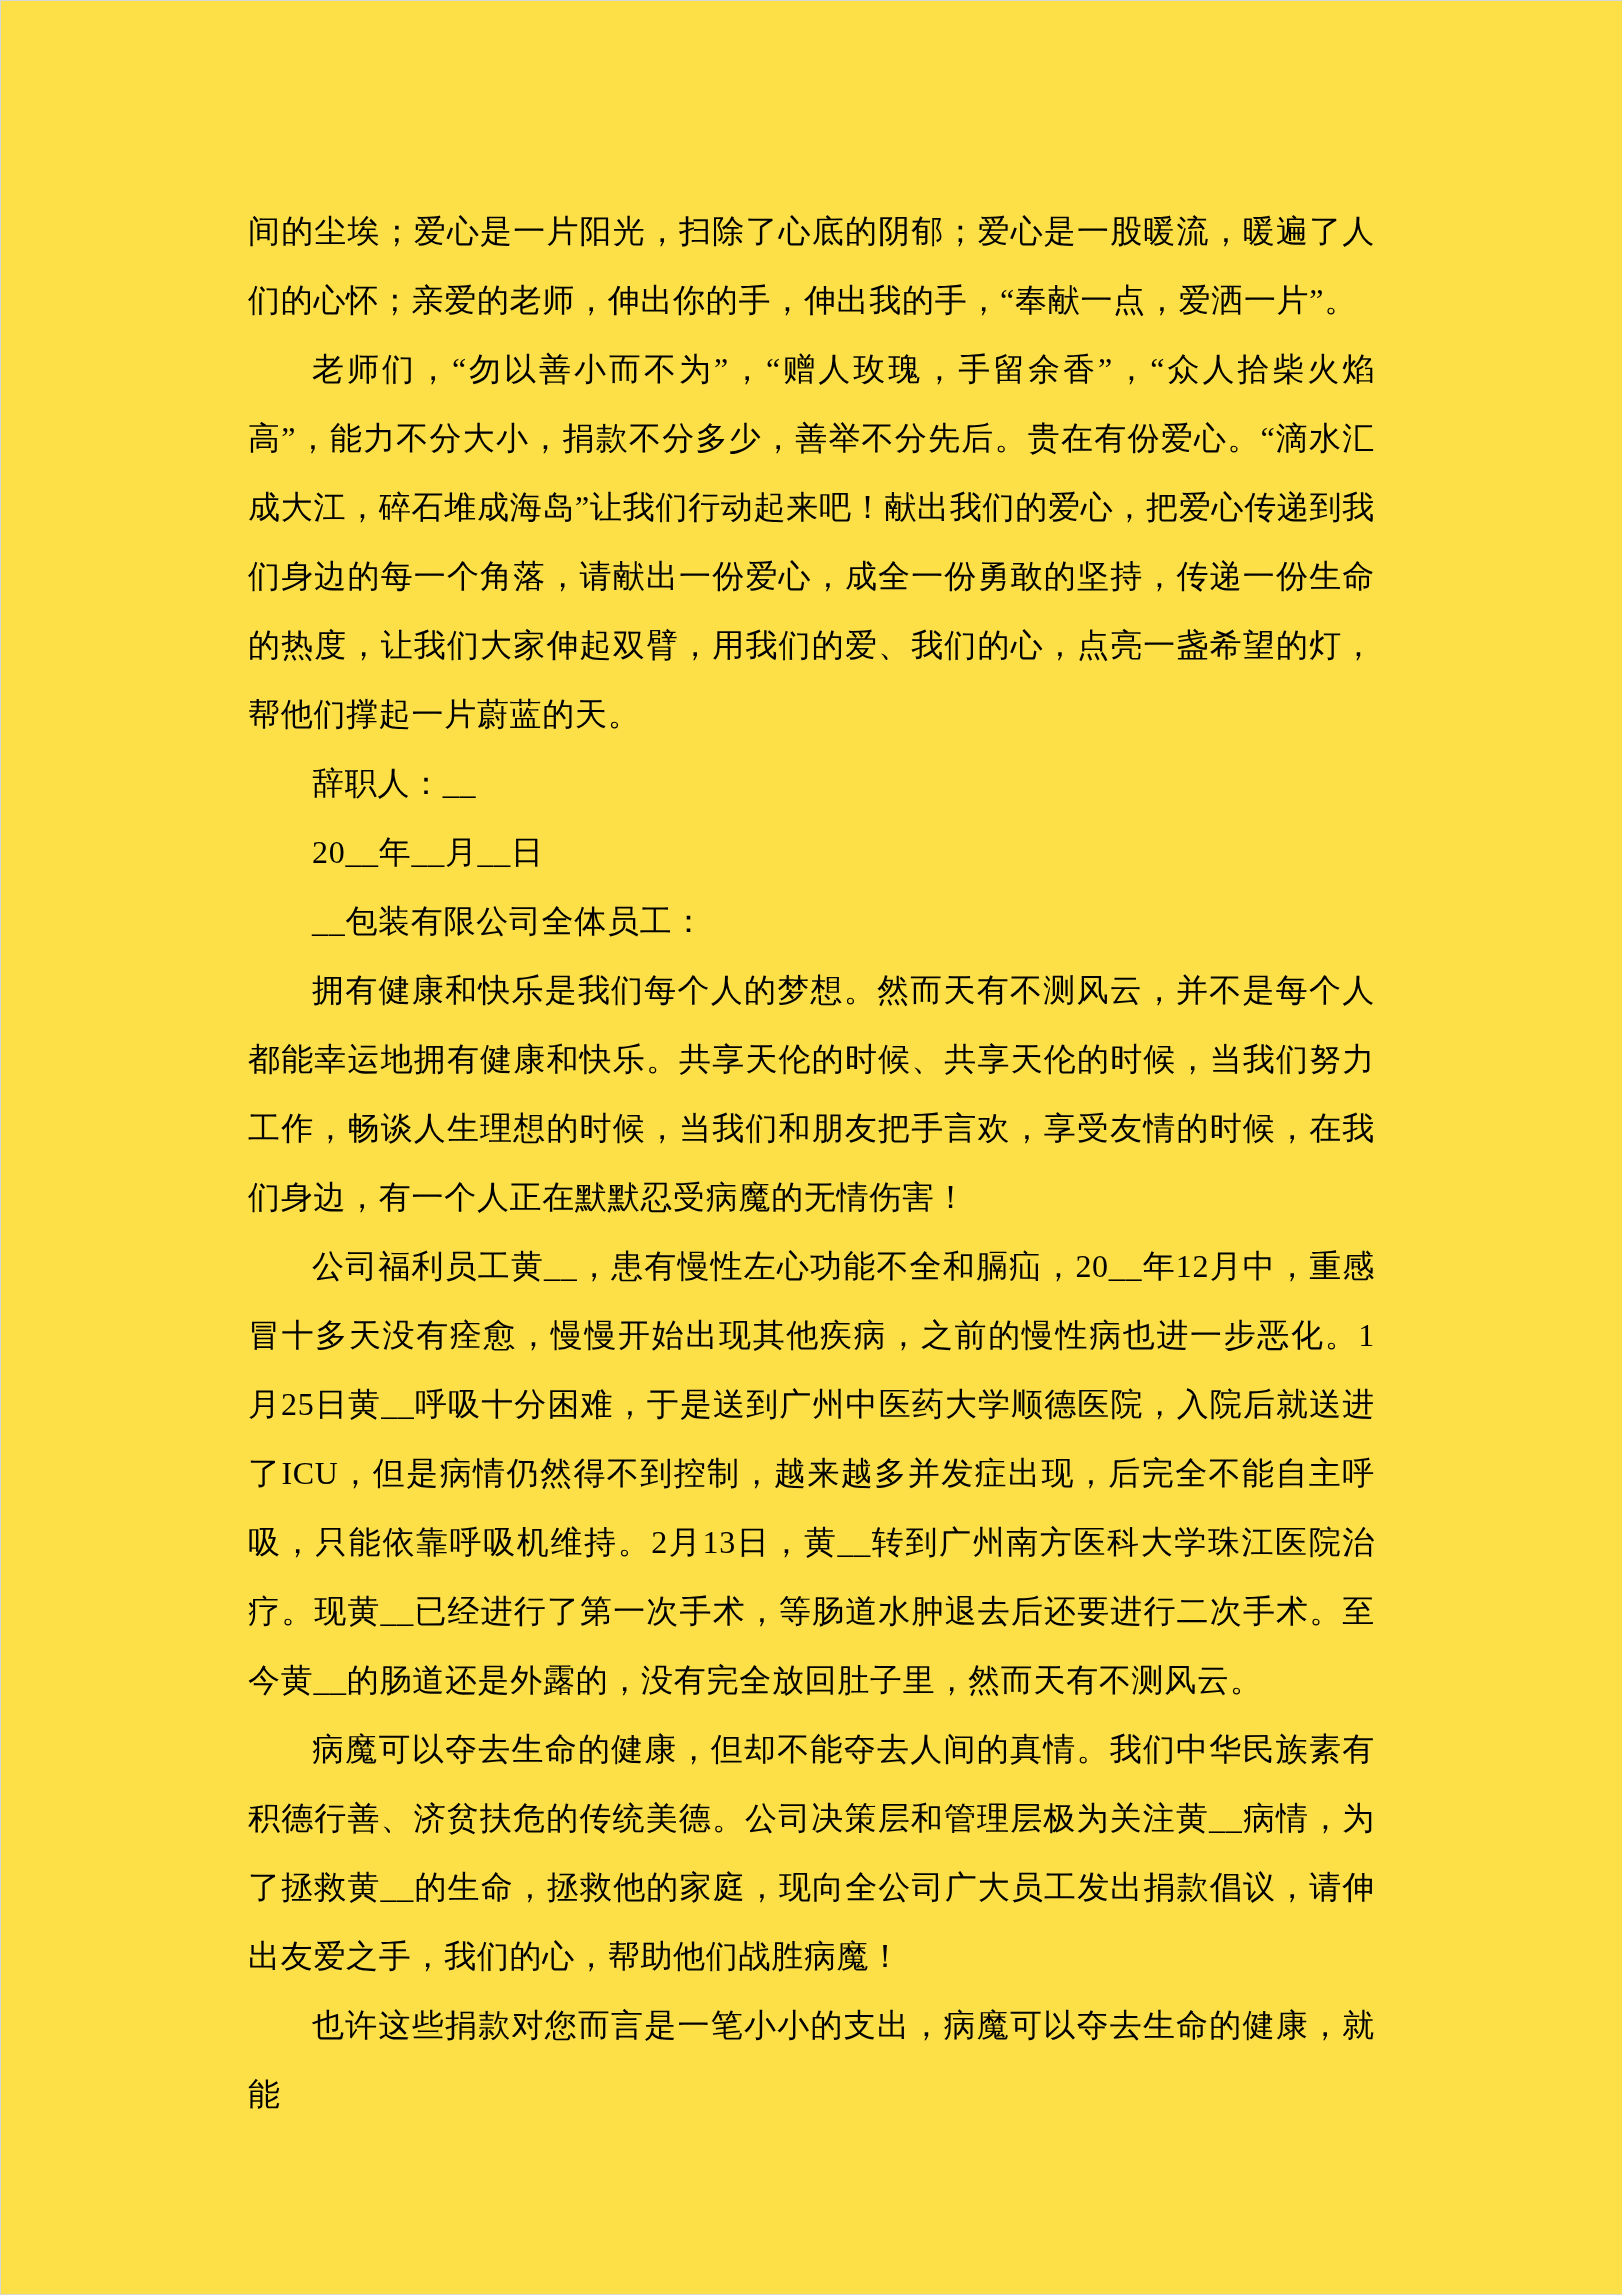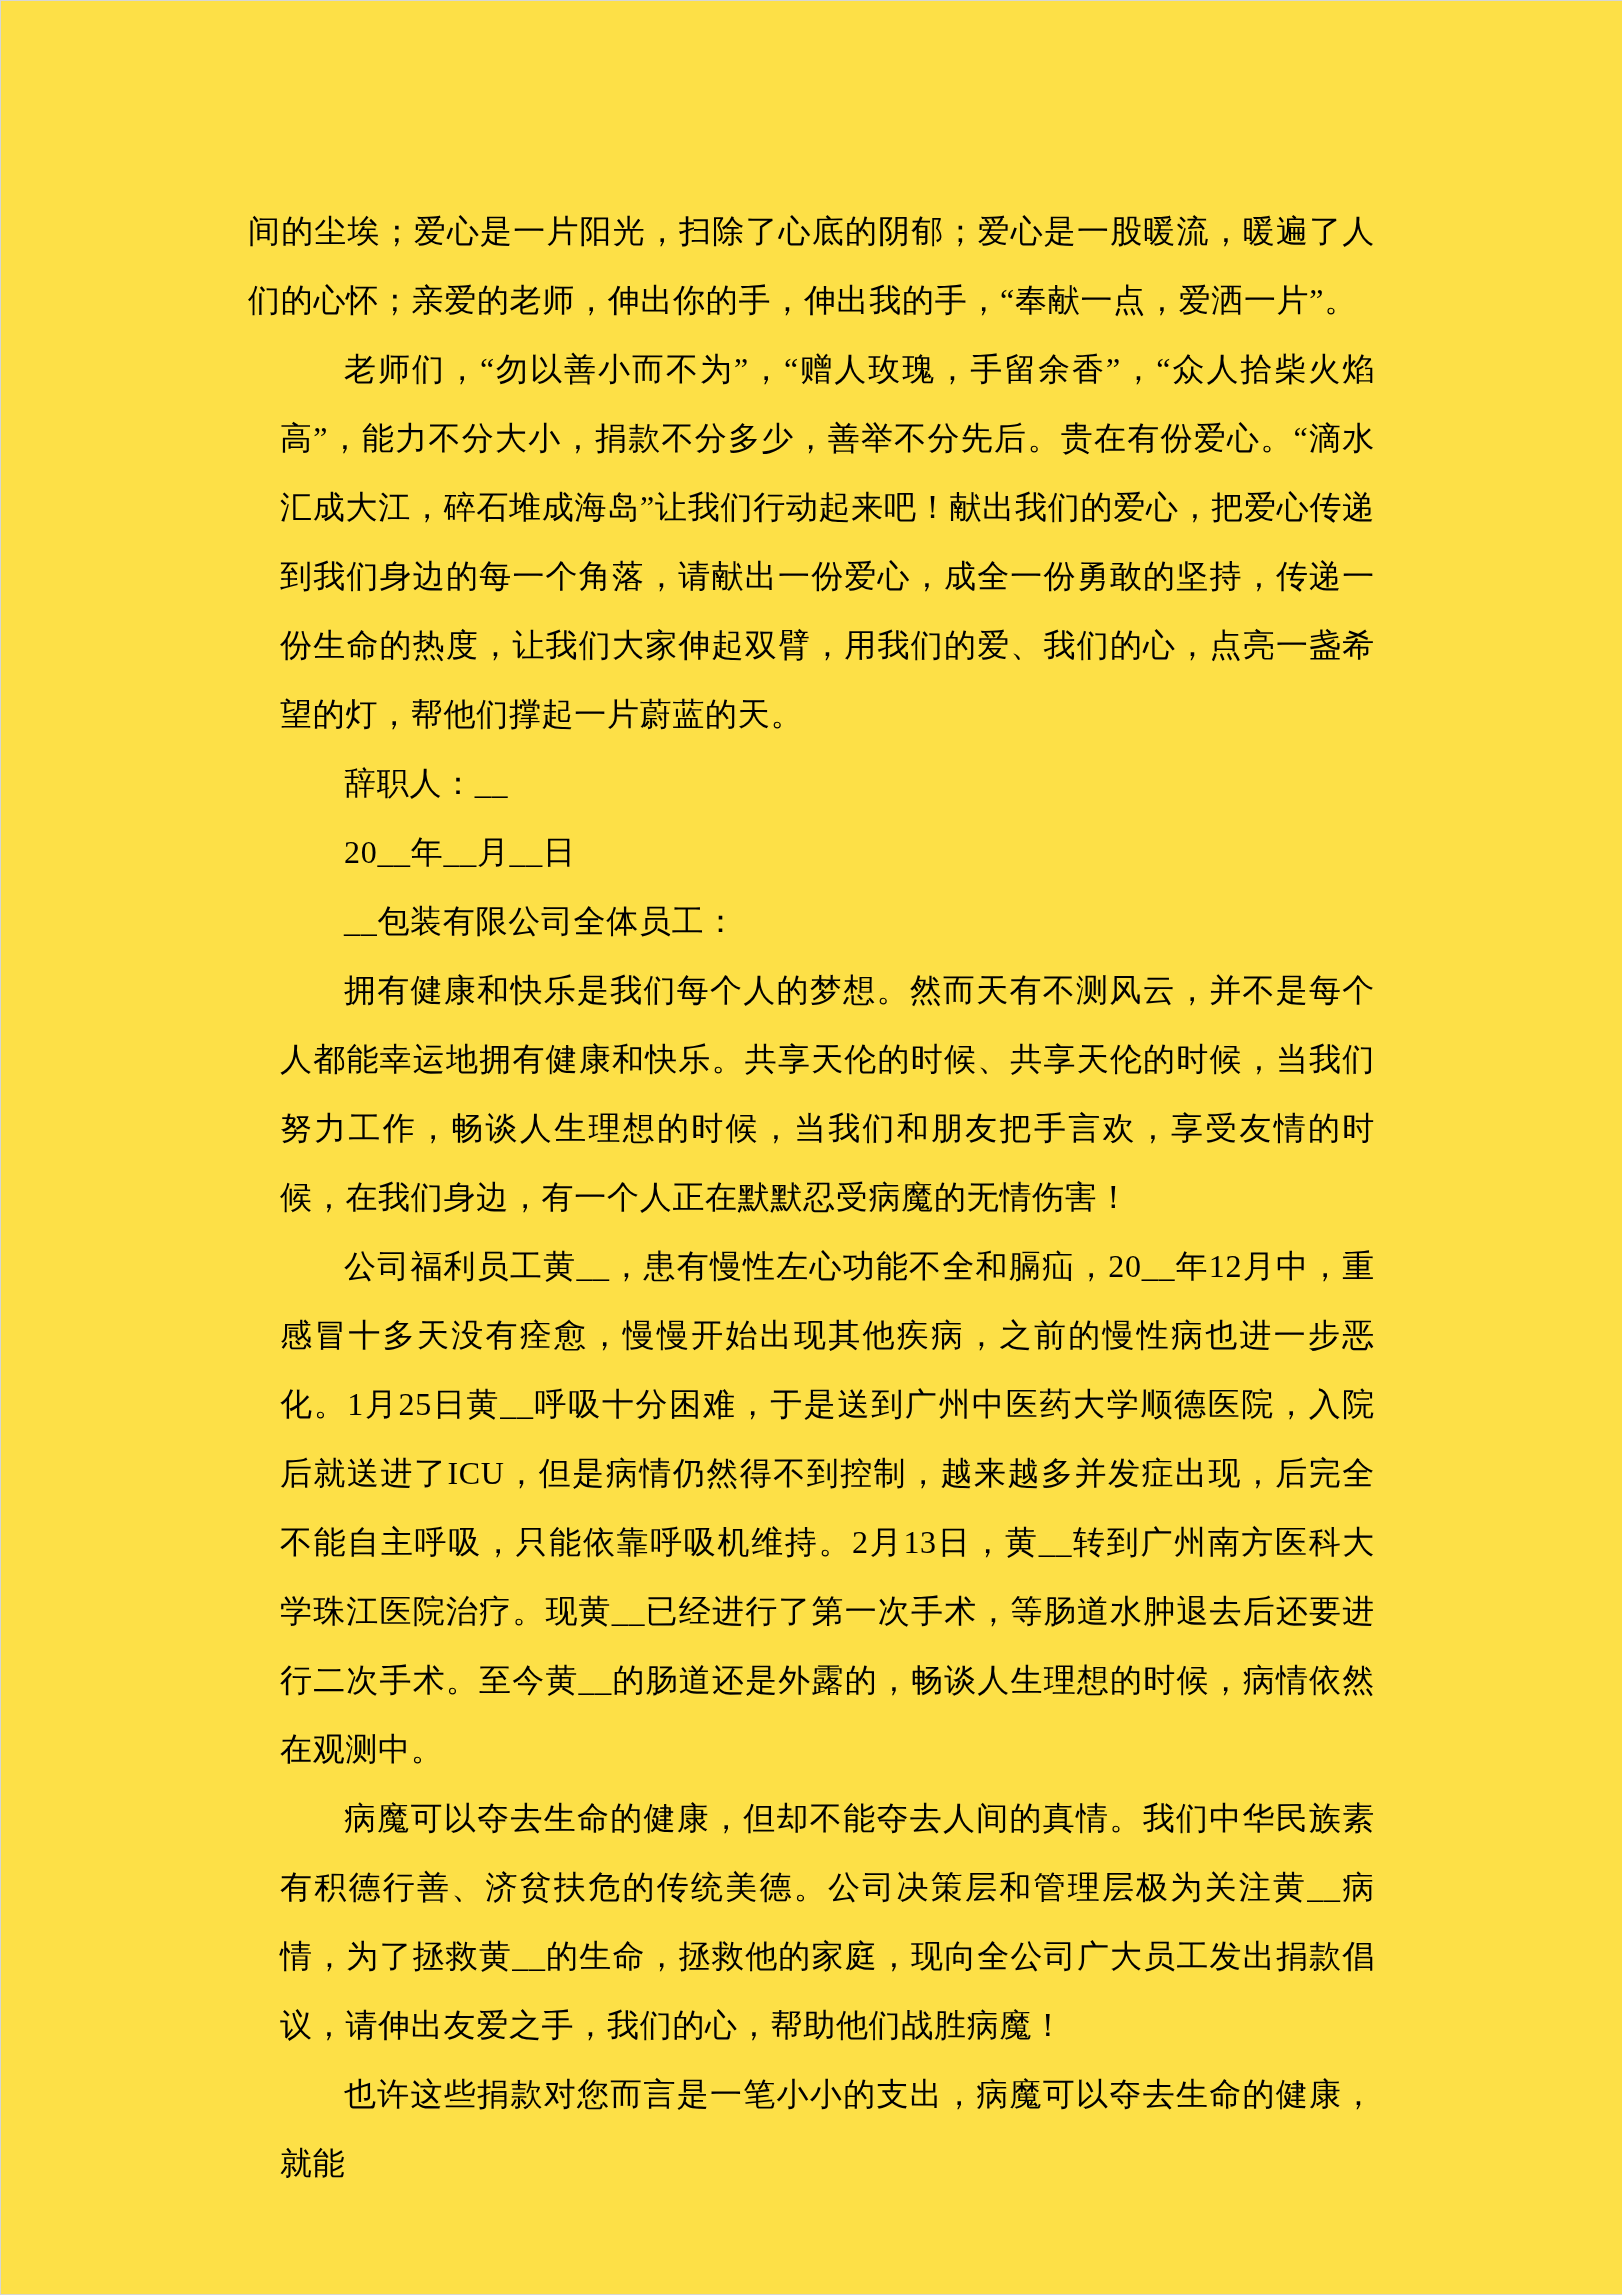--- a/index.html
+++ b/index.html
@@ -29,35 +29,34 @@
     text-justify: inter-ideograph;
     letter-spacing: 0.7px;
     word-break: break-all;
   }
   .doc-body p {
     margin: 0;
     padding: 0;
   }
   .doc-body p.indent {
     text-indent: 2em;
-    margin-left: 32px;
   }
   .doc-body p.no-indent {
     text-indent: 0;
   }
 </style>
 </head>
 <body>
 
 <div class="page">
   <div class="doc-body">
     <p class="no-indent">间的尘埃；爱心是一片阳光，扫除了心底的阴郁；爱心是一股暖流，暖遍了人们的心怀；亲爱的老师，伸出你的手，伸出我的手，“奉献一点，爱洒一片”。</p>
     <p class="indent">老师们，“勿以善小而不为”，“赠人玫瑰，手留余香”，“众人拾柴火焰高”，能力不分大小，捐款不分多少，善举不分先后。贵在有份爱心。“滴水汇成大江，碎石堆成海岛”让我们行动起来吧！献出我们的爱心，把爱心传递到我们身边的每一个角落，请献出一份爱心，成全一份勇敢的坚持，传递一份生命的热度，让我们大家伸起双臂，用我们的爱、我们的心，点亮一盏希望的灯，帮他们撑起一片蔚蓝的天。</p>
     <p class="indent">辞职人：__</p>
     <p class="indent">20__年__月__日</p>
     <p class="indent">__包装有限公司全体员工：</p>
     <p class="indent">拥有健康和快乐是我们每个人的梦想。然而天有不测风云，并不是每个人都能幸运地拥有健康和快乐。共享天伦的时候、共享天伦的时候，当我们努力工作，畅谈人生理想的时候，当我们和朋友把手言欢，享受友情的时候，在我们身边，有一个人正在默默忍受病魔的无情伤害！</p>
-    <p class="indent">公司福利员工黄__，患有慢性左心功能不全和膈疝，20__年12月中，重感冒十多天没有痊愈，慢慢开始出现其他疾病，之前的慢性病也进一步恶化。1月25日黄__呼吸十分困难，于是送到广州中医药大学顺德医院，入院后就送进了ICU，但是病情仍然得不到控制，越来越多并发症出现，后完全不能自主呼吸，只能依靠呼吸机维持。2月13日，黄__转到广州南方医科大学珠江医院治疗。现黄__已经进行了第一次手术，等肠道水肿退去后还要进行二次手术。至今黄__的肠道还是外露的，畅谈人生理想的时候，病情依然在观测中。</p>
+    <p class="indent">公司福利员工黄__，患有慢性左心功能不全和膈疝，20__年12月中，重感冒十多天没有痊愈，慢慢开始出现其他疾病，之前的慢性病也进一步恶化。1月25日黄__呼吸十分困难，于是送到广州中医药大学顺德医院，入院后就送进了ICU，但是病情仍然得不到控制，越来越多并发症出现，后完全不能自主呼吸，只能依靠呼吸机维持。2月13日，黄__转到广州南方医科大学珠江医院治疗。现黄__已经进行了第一次手术，等肠道水肿退去后还要进行二次手术。至今黄__的肠道还是外露的，没有完全放回肚子里，然而天有不测风云。</p>
     <p class="indent">病魔可以夺去生命的健康，但却不能夺去人间的真情。我们中华民族素有积德行善、济贫扶危的传统美德。公司决策层和管理层极为关注黄__病情，为了拯救黄__的生命，拯救他的家庭，现向全公司广大员工发出捐款倡议，请伸出友爱之手，我们的心，帮助他们战胜病魔！</p>
     <p class="indent">也许这些捐款对您而言是一笔小小的支出，病魔可以夺去生命的健康，就能</p>
   </div>
 </div>
 
 
 </body></html>

